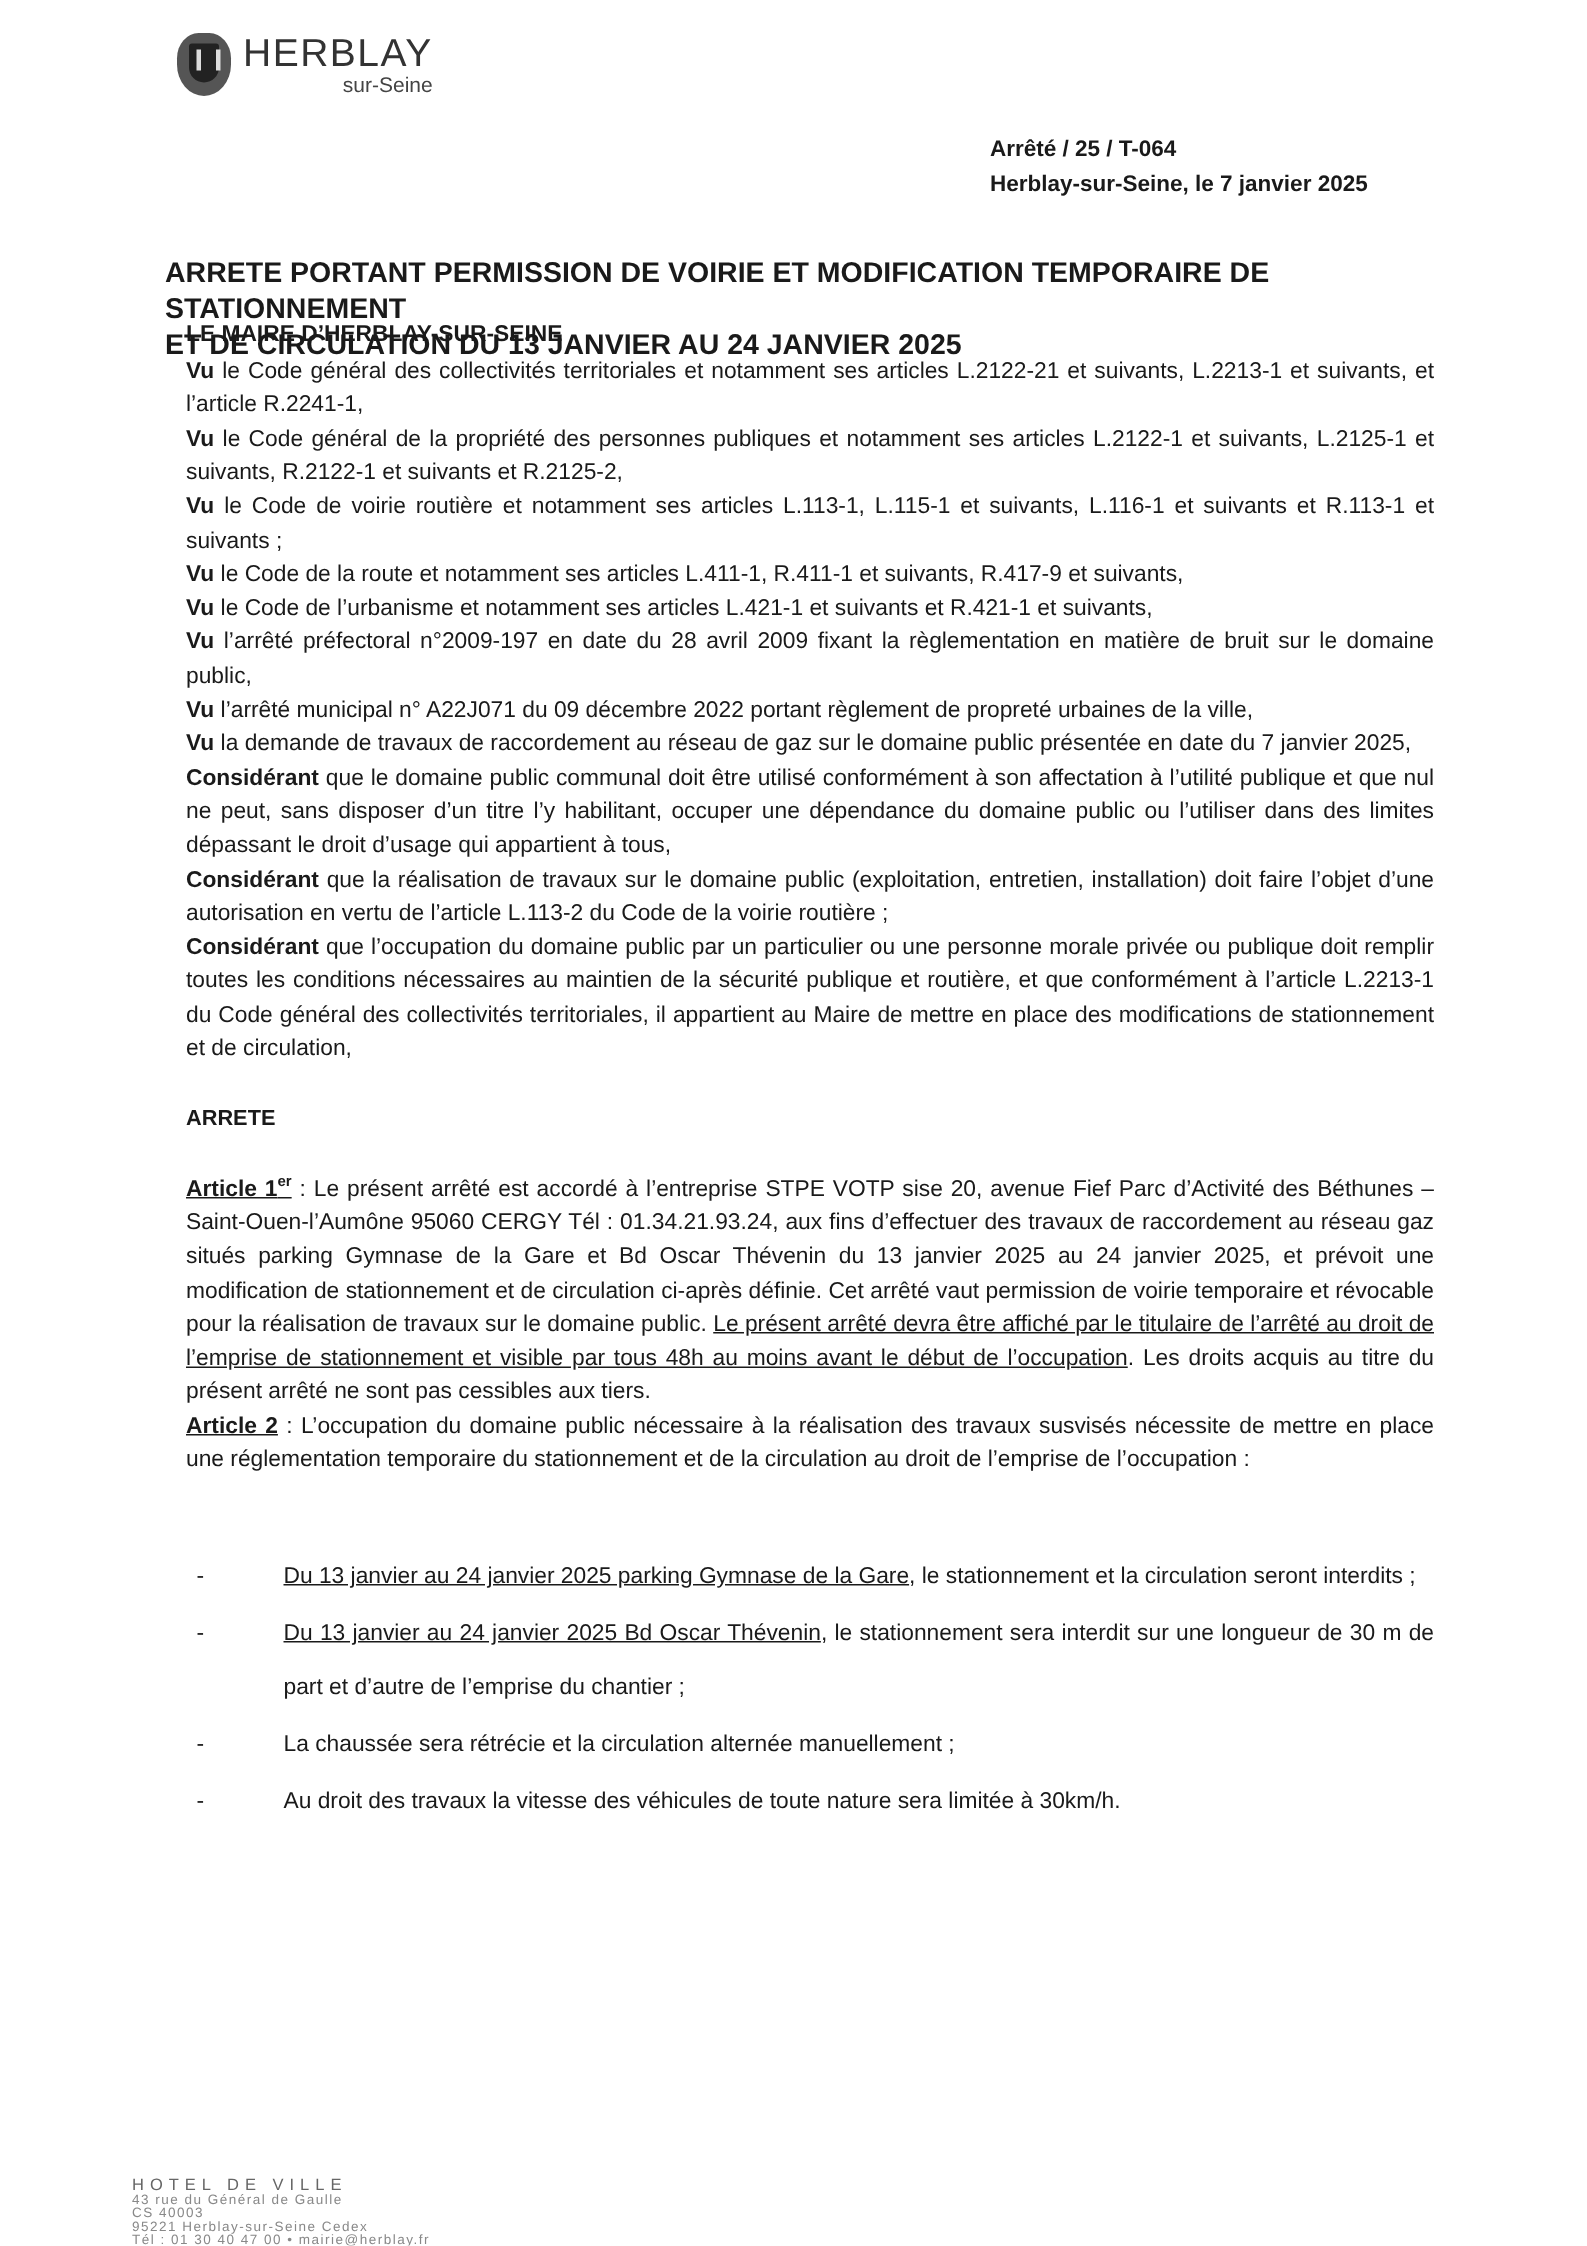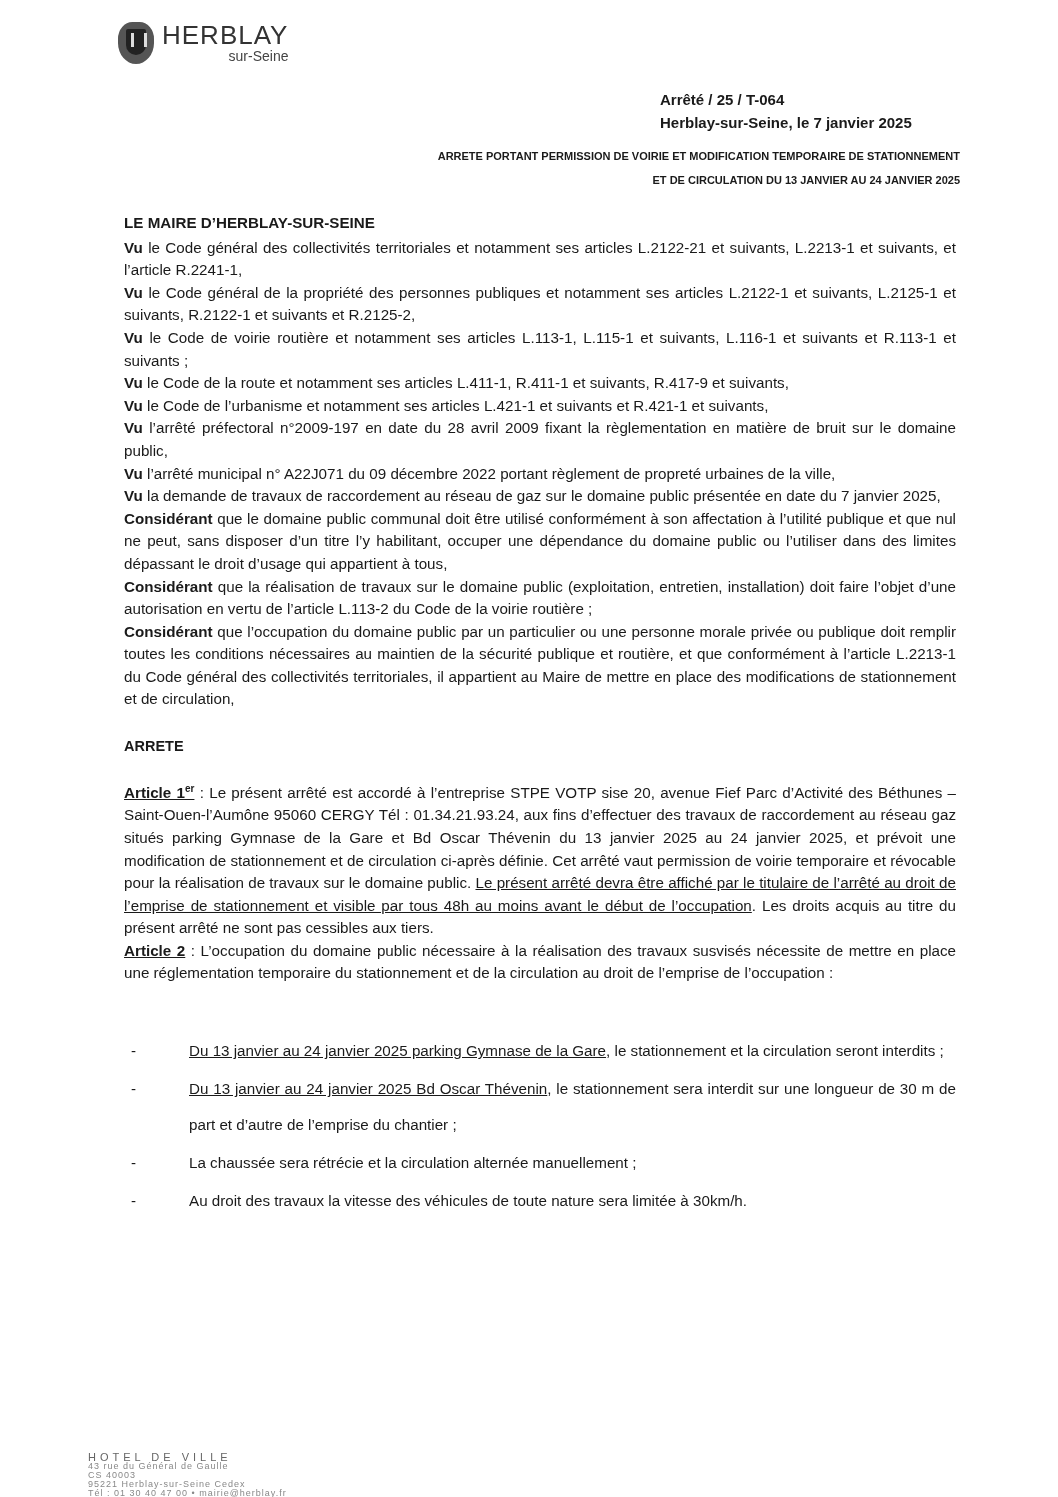--- a/index.html
+++ b/index.html
@@ -9,22 +9,22 @@
   .crest { width: 36px; height: 42px; border-radius: 40% 40% 50% 50%; background: #555;
            position: relative; margin-right: 8px; }
   .crest::before { content: ""; position: absolute; left: 8px; top: 7px; width: 20px; height: 26px;
            background: #222; border-radius: 2px 2px 10px 10px; }
   .crest::after { content: ""; position: absolute; left: 13px; top: 11px; width: 10px; height: 14px;
            border-left: 3px solid #ddd; border-right: 3px solid #ddd; }
   .logo-text { display: flex; flex-direction: column; }
   .logo-name { font-size: 26px; letter-spacing: 1px; color: #333; line-height: 26px; }
   .logo-sub { font-size: 14px; color: #444; align-self: flex-end; }
   .ref { position: absolute; left: 628px; top: 88px; font-weight: bold; font-size: 15px; line-height: 23px; margin-left: 32px; }
-  .title { position: absolute; left: 110px; right: 98px; top: 144px; text-align: right;
-           font-weight: bold; font-size: 11px; line-height: 24px; }
+  .title { position: absolute; left: 110px; right: 98px; top: 171px; text-align: left;
+           font-weight: bold; font-size: 19px; line-height: 24px; }
   .body { position: absolute; left: 124px; width: 832px; top: 212px; font-size: 15.2px; line-height: 22.6px; text-align: justify; }
   .body p { margin: 0; }
   .maire { font-weight: bold; margin-bottom: 2px !important; }
   b { font-weight: bold; }
   .arrete-head { text-align: left; font-weight: bold; margin: 24px 0 20px !important; font-size: 14.5px; }
   .art-label { font-weight: bold; text-decoration: underline; }
   u { text-decoration: underline; }
   .list { margin-top: 48px; }
   .list-item { display: flex; line-height: 36px; margin-bottom: 2px; }
   .dash { width: 65px; flex: none; padding-left: 7px; box-sizing: border-box; }

